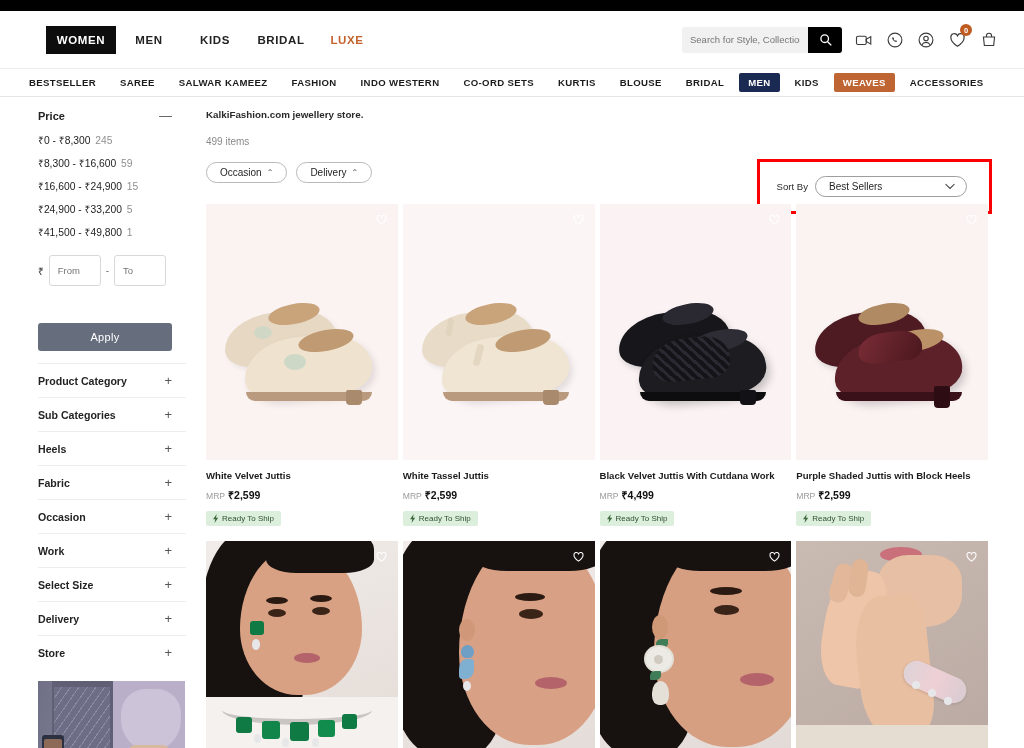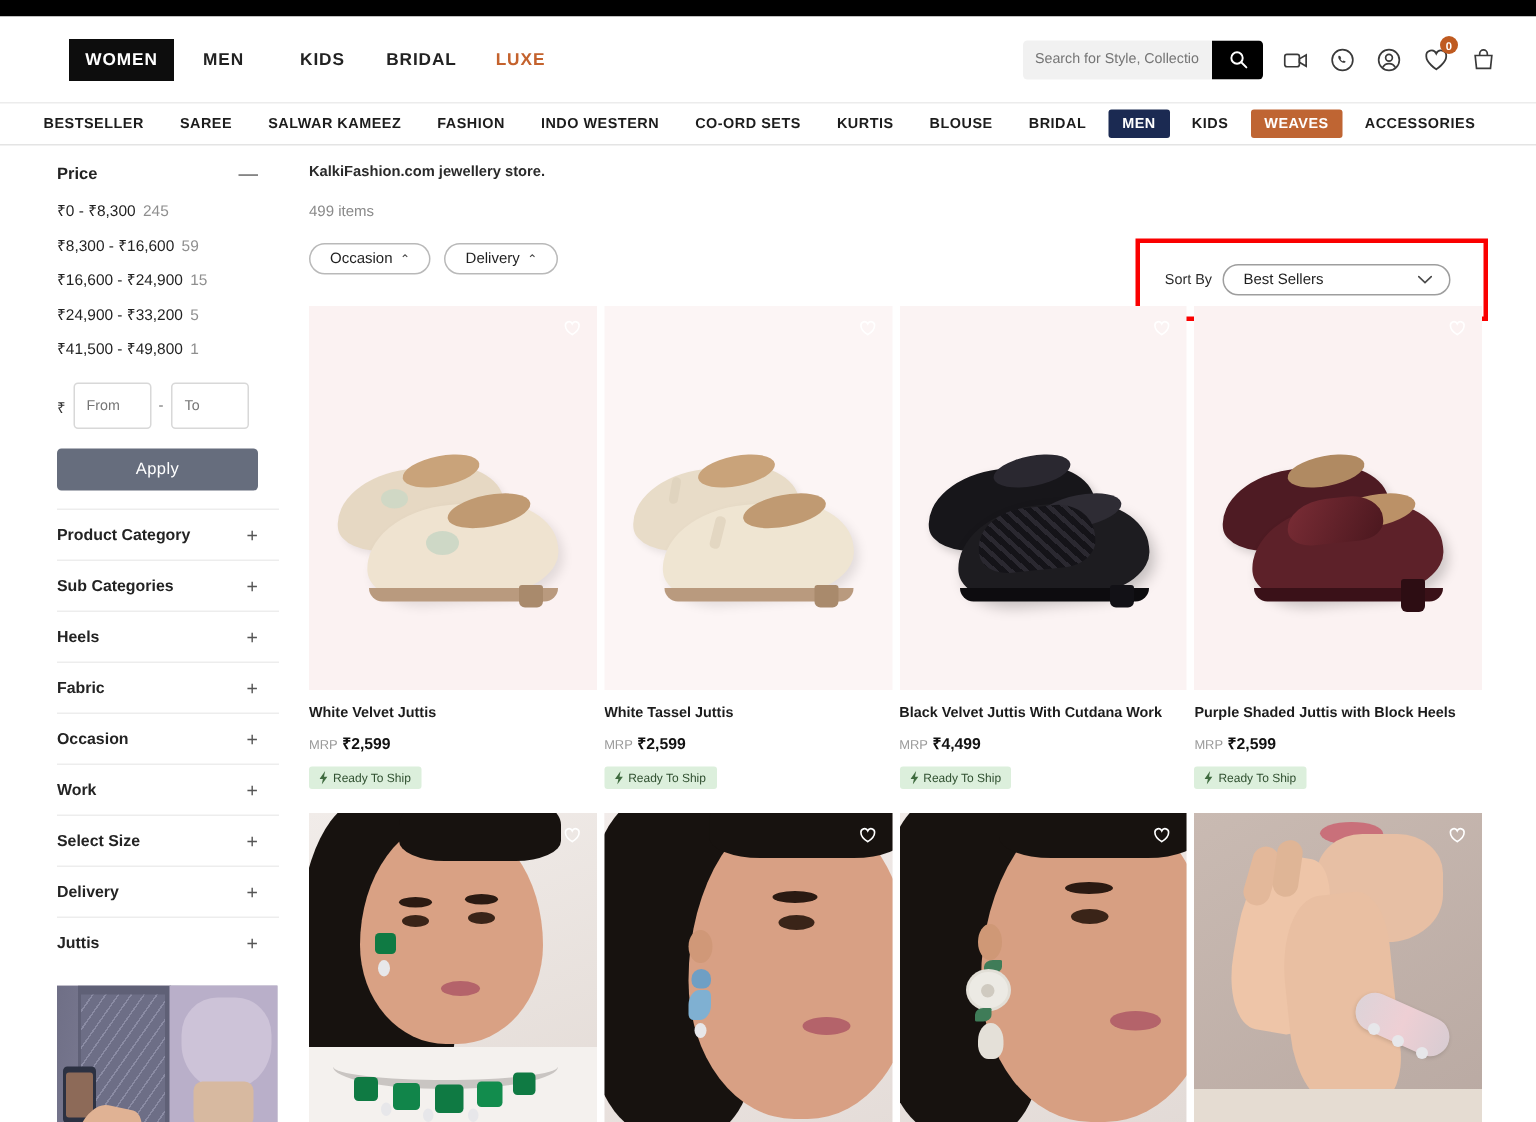--- a/index.html
+++ b/index.html
@@ -98,21 +98,21 @@
   .rupee { font-size: 10px; color: #333; }
   .range-input {
     width: 52px; height: 31px; border: 1px solid #d8d8d8; border-radius: 3px;
     font-size: 9.5px; color: #555; padding: 0 8px; outline: none;
     font-family: "Liberation Sans", sans-serif; background: #fff;
   }
   .dash { color: #777; font-size: 10px; }
   .apply-btn {
     width: 134px; height: 28px; background: #666d7d; color: #fff;
     border: 0; border-radius: 3px; font-size: 11px; cursor: pointer;
-    font-family: "Liberation Sans", sans-serif; letter-spacing: .3px;
+    font-family: "Liberation Sans", sans-serif; letter-spacing: .3px; margin-top: 24px;
   }
   .facet {
     display: flex; align-items: center; justify-content: space-between;
     border-top: 1px solid #ededed; padding: 10px 14px 10px 0;
     cursor: pointer;
   }
   .facet-label { font-size: 10.6px; color: #232323; font-weight: 600; }
   .promo-img {
     width: 147px; height: 160px; margin-top: 12px; position: relative;
     overflow: hidden; background: #b9b4c4;
@@ -342,21 +342,21 @@
         </div>
         <div class="facet">
           <span class="facet-label">Select Size</span>
           <span class="sign">+</span>
         </div>
         <div class="facet">
           <span class="facet-label">Delivery</span>
           <span class="sign">+</span>
         </div>
         <div class="facet">
-          <span class="facet-label">Juttis</span>
+          <span class="facet-label">Store</span>
           <span class="sign">+</span>
         </div>
       </div>
 
       <div class="promo-img">
         <div style="position:absolute;inset:0;background:linear-gradient(100deg,#6f6f86 0%,#7e7e96 30%,#cfc9da 55%,#b9aec6 100%);"></div>
         <div style="position:absolute;left:14px;top:0;width:62px;height:120px;background:#5f6076;border-radius:0 0 4px 4px;"></div>
         <div style="position:absolute;left:16px;top:6px;width:56px;height:108px;
                     background:repeating-linear-gradient(125deg,#6d6e86 0 6px,#8a8ba3 6px 7px);"></div>
         <div style="position:absolute;right:0;top:0;width:72px;height:160px;background:#b9afc9;"></div>

